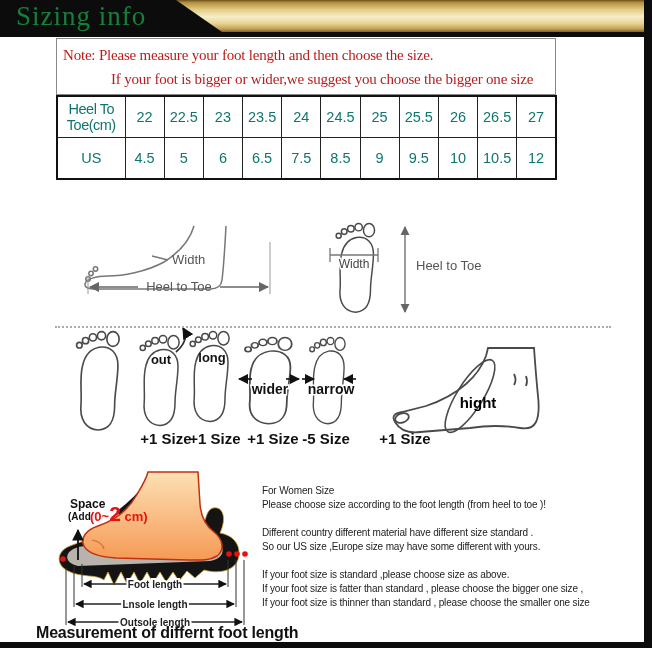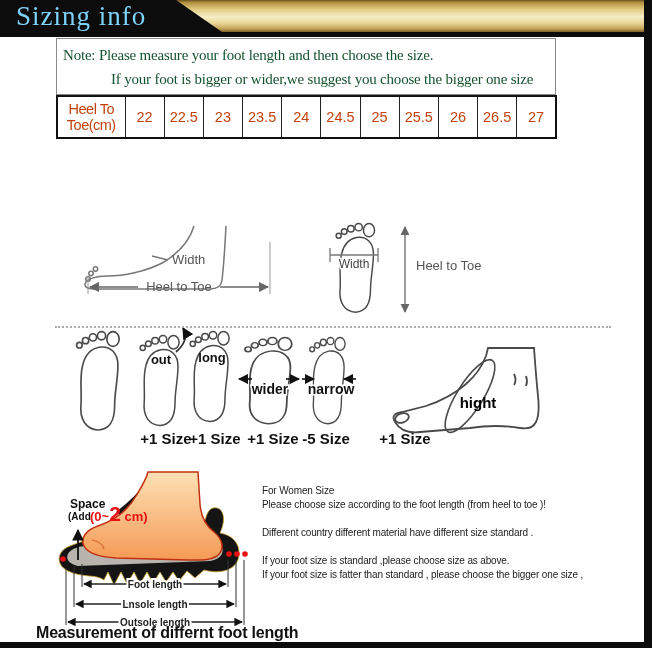--- a/index.html
+++ b/index.html
@@ -1,40 +1,40 @@
 <!DOCTYPE html>
 <html><head>
 <meta charset="utf-8">
 <style>
   html,body{margin:0;padding:0;background:#888;}
   .page{position:relative;width:652px;height:648px;background:#fff;overflow:hidden;
         font-family:"Liberation Sans",sans-serif;margin:0 auto;}
 
   
   .header{position:absolute;left:0;top:0;width:100%;height:37px;background:#0c0c0c;}
-  .header-title{position:absolute;left:16px;top:1px;color:#7dd3fc;
+  .header-title{position:absolute;left:16px;top:1px;color:#15803d;
      font-family:"Liberation Serif",serif;font-size:27px;letter-spacing:1px;}
   .gold-ribbon{position:absolute;left:176px;right:8px;top:0;height:32px;
      background:linear-gradient(180deg,#6b5120 0%,#b3903f 8%,#e3cc84 30%,#f6eec8 52%,#ead796 72%,#c3a258 90%,#7d5f26 100%);
      clip-path:polygon(0 0,100% 0,100% 100%,46px 100%);}
   .right-strip{position:absolute;right:0;top:0;width:8px;height:100%;background:#0c0c0c;}
   .bottom-strip{position:absolute;left:0;bottom:0;width:100%;height:6px;background:#0c0c0c;}
 
   
   .note-box{position:absolute;left:56px;top:38px;width:500px;height:57px;box-sizing:border-box;
-     border:1px solid #8a8a8a;background:#fff;color:#14532d;
+     border:1px solid #8a8a8a;background:#fff;color:#b91c1c;
      font-family:"Liberation Serif",serif;font-size:15px;line-height:24px;
      letter-spacing:-0.2px;padding:4px 6px;white-space:nowrap;}
   .note-line2{margin-left:48px;}
 
   
   .size-table{position:absolute;left:56px;top:95px;width:501px;border-collapse:collapse;
      table-layout:fixed;border:2px solid #111;}
   .size-table td{border:1px solid #222;height:40px;text-align:center;vertical-align:middle;
-     color:#c2410c;font-size:14.5px;padding:0;}
+     color:#0f766e;font-size:14.5px;padding:0;}
   .lbl-small{font-size:9px;letter-spacing:-0.5px;}
   .lbl-big{font-size:21px;}
 
   
   .measure-svg{position:absolute;left:40px;top:220px;}
   .dotted-line{position:absolute;left:55px;top:326px;width:556px;border-top:2px dotted #aaa;}
   .feet-svg{position:absolute;left:40px;top:328px;}
   .shoe-svg{position:absolute;left:30px;top:468px;}
 
   .size-label{position:absolute;top:430px;width:64px;text-align:center;
@@ -104,20 +104,34 @@
       <td>23</td>
       <td>23.5</td>
       <td>24</td>
       <td>24.5</td>
       <td>25</td>
       <td>25.5</td>
       <td>26</td>
       <td>26.5</td>
       <td>27</td>
     </tr>
+    <tr>
+      <td class="lbl-big">US</td>
+      <td>4.5</td>
+      <td>5</td>
+      <td>6</td>
+      <td>6.5</td>
+      <td>7.5</td>
+      <td>8.5</td>
+      <td>9</td>
+      <td>9.5</td>
+      <td>10</td>
+      <td>10.5</td>
+      <td>12</td>
+    </tr>
   </tbody>
     </table>
 
   <svg class="measure-svg" width="560" height="104" viewBox="0 0 560 104">
 
     <g transform="translate(42,6)" stroke="#777" fill="none" stroke-width="1.5">
       <path d="M112,0 C108,14 98,26 82,36 C64,46 40,50 26,50 C14,50 4,53 3,58 Q2,63 14,63 L128,63 Q139,63 140,54 C142,38 143,18 144,0"></path>
       <circle cx="6" cy="53" r="2.2"></circle>
         <circle cx="9" cy="47.5" r="2.2"></circle>
         <circle cx="13.5" cy="43" r="2.2"></circle>
@@ -218,18 +232,20 @@
     <text x="125" y="140" font-size="10" font-weight="bold" fill="#222" text-anchor="middle" paint-order="stroke" stroke="#fff" stroke-width="4">Lnsole length</text>
     <text x="125" y="158" font-size="10" font-weight="bold" fill="#222" text-anchor="middle" paint-order="stroke" stroke="#fff" stroke-width="4">Outsole length</text>
   </svg>
 
   <div class="caption">Measurement of differnt foot length</div>
 
   <div class="info-col">
     <p>For Women Size</p>
     <p>Please choose size according to the foot length (from heel to toe )!</p>
     <p class="sp">Different country different material have different size standard .</p>
+    <p>So our US size ,Europe size may have some different with yours.</p>
     <p class="sp">If your foot size is standard ,please choose size as above.</p>
     <p>If your foot size is fatter than standard , please choose the bigger one size ,</p>
+    <p>If your foot size is thinner than standard , please choose the smaller one size</p>
   </div>
 
   <div class="bottom-strip"></div>
 </div>
 
 </body></html>

